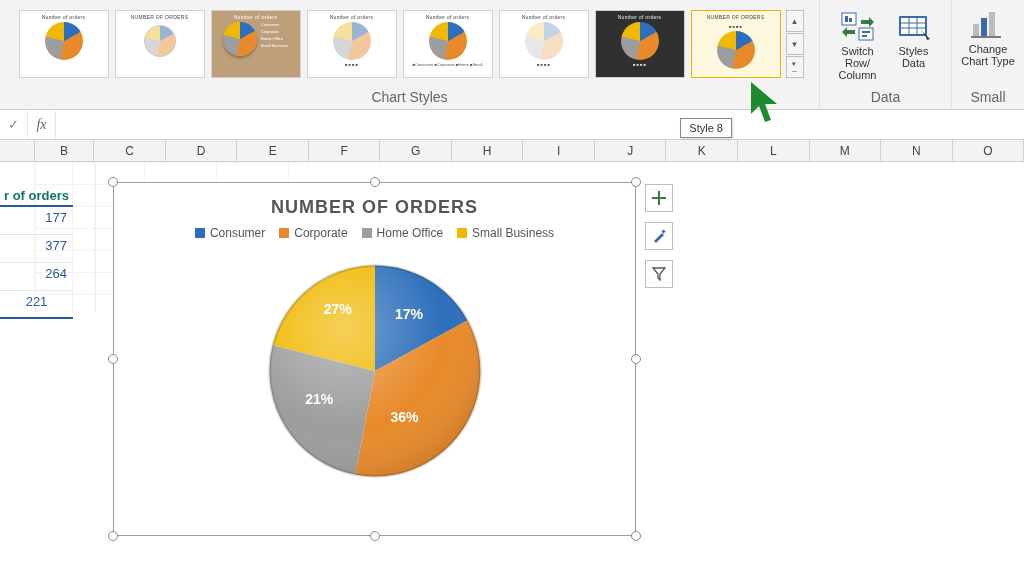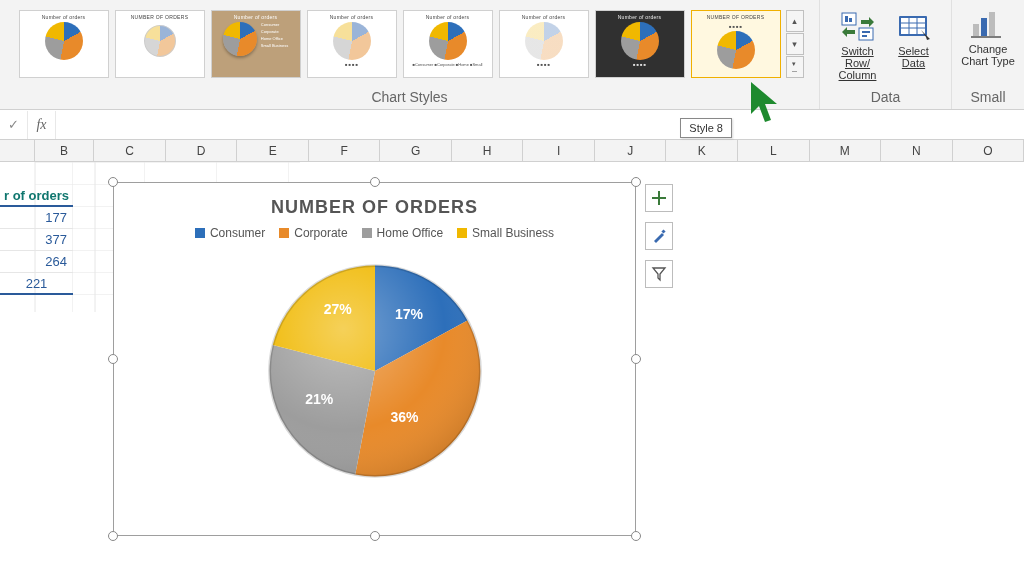--- a/index.html
+++ b/index.html
@@ -64,21 +64,21 @@
   .scroll-btn {
     width: 18px; height: 22px;
     border: 1px solid #c0c0c0;
     background: #f5f5f5;
     display: flex; align-items: center; justify-content: center;
     font-size: 9px; color: #555; cursor: pointer;
     margin-bottom: 1px;
   }
   
   .data-group { flex: 0 0 132px; }
-  .data-btns { display: flex; padding-top: 6px; text-decoration: underline; }
+  .data-btns { display: flex; padding-top: 6px; }
   .ribbon-btn {
     display: flex; flex-direction: column; align-items: center;
     cursor: pointer; padding: 2px 2px;
     font-size: 11px; color: #333; text-align: center;
     width: 56px;
   }
   .ribbon-btn .icon { width: 34px; height: 30px; margin-bottom: 3px; }
   
   .type-group { flex: 0 0 64px; }
   
@@ -149,21 +149,21 @@
   .data-col .dh {
     color: #0f766e; font-weight: 600;
     padding: 2px 4px;
     border-bottom: 2px solid #2a5a9a;
     white-space: nowrap;
   }
   .data-col .dv {
     color: #2a5a9a; text-align: right;
     padding: 2px 6px;
     border-bottom: 1px solid #e6e6e6;
-    height: 22px; line-height: 18px;
+    height: 28px; line-height: 18px;
   }
   .data-col .last { border-bottom: 2px solid #2a5a9a; text-align: center; }
   
   .chart-obj {
     position: absolute;
     left: 113px; top: 20px;
     width: 523px; height: 354px;
     border: 1px solid #9e9e9e;
     background: #fff;
   }
@@ -300,21 +300,21 @@
       <div class="ribbon-btn">
         <svg class="icon" viewBox="0 0 34 30">
           <rect x="2" y="4" width="28" height="20" fill="#3a6ab0" rx="1"></rect>
           <rect x="4" y="6" width="24" height="16" fill="#fff"></rect>
           <line x1="12" y1="6" x2="12" y2="22" stroke="#3a6ab0"></line>
           <line x1="20" y1="6" x2="20" y2="22" stroke="#3a6ab0"></line>
           <line x1="4" y1="11" x2="28" y2="11" stroke="#3a6ab0"></line>
           <line x1="4" y1="16" x2="28" y2="16" stroke="#3a6ab0"></line>
           <path d="M24 18 L33 27 L30 28 L29 25 Z" fill="#333"></path>
         </svg>
-        <span style="white-space:pre-line;">Select
+        <span style="white-space:pre-line;">Styles
 Data</span>
       </div>
     </div>
     <div class="ribbon-group-label">Data</div>
   </div>
 
   <div class="ribbon-group type-group" style="border-right:none;">
     <div class="ribbon-btn" style="width:60px; padding-top:6px;">
       <svg class="icon" viewBox="0 0 34 30">
         <rect x="2" y="14" width="6" height="12" fill="#bcbcbc"></rect>

